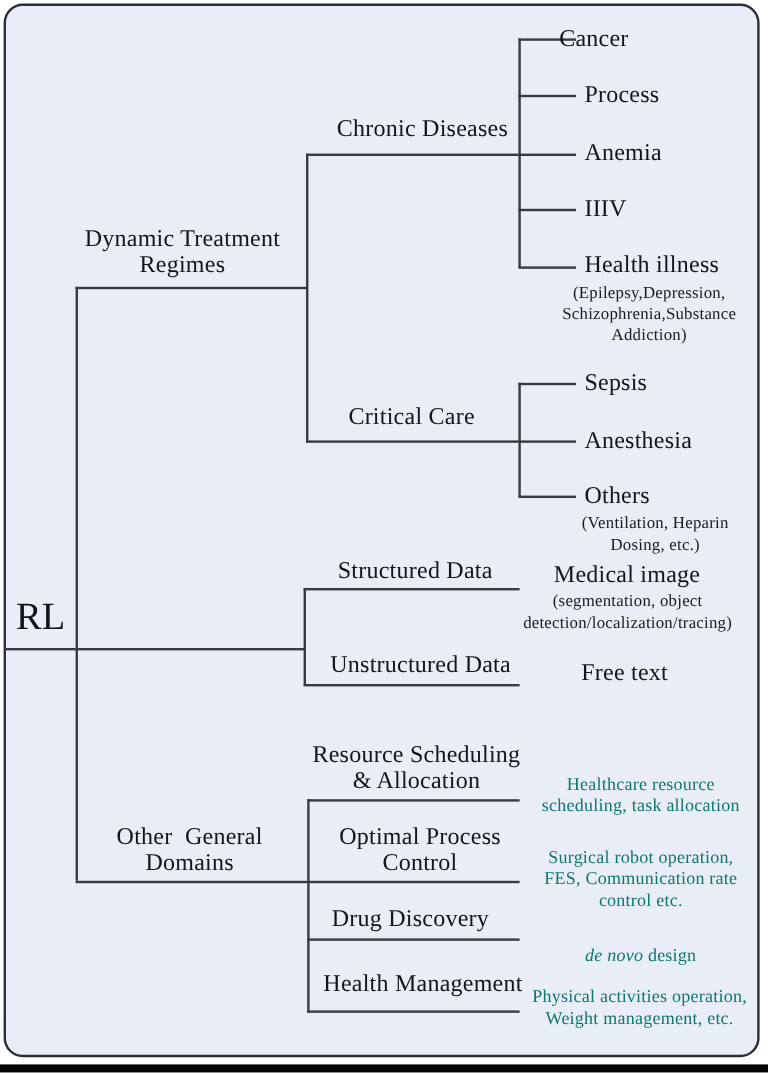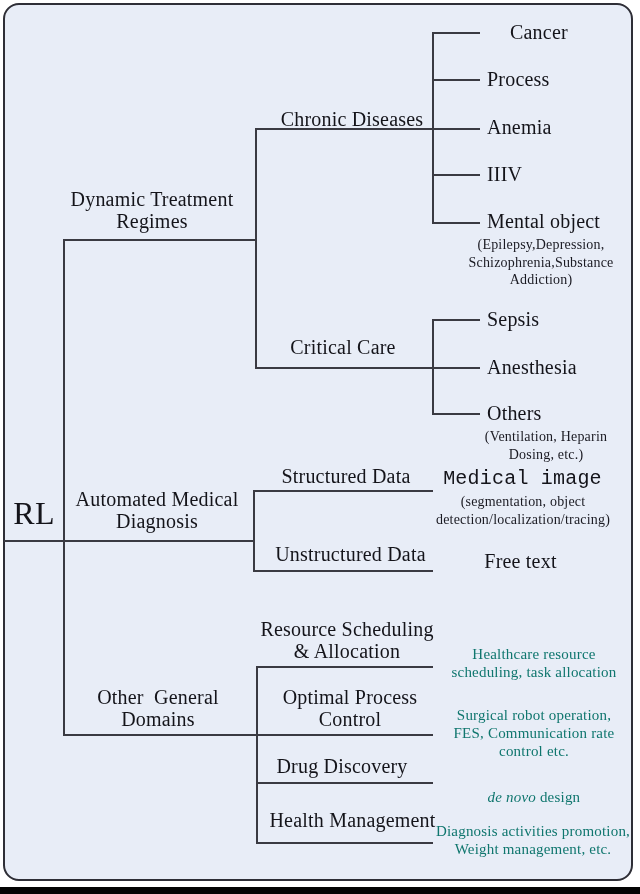--- a/index.html
+++ b/index.html
@@ -56,42 +56,40 @@
   <i class="ln v" style="left:256px;top:666px;height:178px;"></i>
   <i class="ln h" style="left:256px;top:666px;width:177px;"></i>
   <i class="ln h" style="left:256px;top:782px;width:177px;"></i>
   <i class="ln h" style="left:256px;top:842px;width:177px;"></i>
 
   <div class="lbl root" style="left:6px;top:492px;width:56px;">RL</div>
 
   <div class="lbl" style="left:57px;top:188px;width:190px;">Dynamic Treatment
 Regimes</div>
 
-  <div class="lbl" style="left:262px;top:108px;width:180px;">Chronic Diseases</div>
+  <div class="lbl" style="left:262px;top:96px;width:180px;">Chronic Diseases</div>
 
-  <div class="lbl leaf" style="left:510px;top:21px;">Cancer</div>
+  <div class="lbl leaf" style="left:466px;top:21px;">Cancer</div>
   <div class="lbl leaf" style="left:487px;top:68px;">Process</div>
   <div class="lbl leaf" style="left:487px;top:116px;">Anemia</div>
   <div class="lbl leaf" style="left:487px;top:163px;">IIIV</div>
-  <div class="lbl leaf" style="left:487px;top:210px;">Mental object</div>
+  <div class="lbl leaf" style="left:487px;top:210px;">Health illness</div>
   <div class="lbl note" style="left:443px;top:236px;width:196px;">(Epilepsy,Depression,
 Schizophrenia,Substance
 Addiction)</div>
 
   <div class="lbl" style="left:253px;top:336px;width:180px;">Critical Care</div>
   <div class="lbl leaf" style="left:487px;top:308px;">Sepsis</div>
   <div class="lbl leaf" style="left:487px;top:356px;">Anesthesia</div>
   <div class="lbl leaf" style="left:487px;top:402px;">Others</div>
   <div class="lbl note" style="left:450px;top:428px;width:192px;">(Ventilation, Heparin
 Dosing, etc.)</div>
 
-  <div class="lbl" style="left:62px;top:488px;width:190px;">Automated Medical
-Diagnosis</div>
   <div class="lbl" style="left:256px;top:465px;width:180px;">Structured Data</div>
-  <div class="lbl" style="left:430px;top:468px;width:185px;font-family:Liberation Mono, monospace;">Medical image</div>
+  <div class="lbl" style="left:430px;top:468px;width:185px;">Medical image</div>
   <div class="lbl note" style="left:420px;top:493px;width:206px;">(segmentation, object
 detection/localization/tracing)</div>
   <div class="lbl" style="left:258px;top:543px;width:185px;">Unstructured Data</div>
   <div class="lbl" style="left:428px;top:550px;width:185px;">Free text</div>
 
   <div class="lbl" style="left:252px;top:618px;width:190px;">Resource Scheduling
 &amp; Allocation</div>
 
   <div class="lbl" style="left:63px;top:686px;width:190px;">Other  General
 Domains</div>
@@ -103,17 +101,17 @@
   <div class="lbl bnote" style="left:436px;top:706px;width:196px;">Surgical robot operation,
 FES, Communication rate
 control etc.</div>
 
   <div class="lbl" style="left:247px;top:755px;width:190px;">Drug Discovery</div>
   <div class="lbl bnote" style="left:436px;top:770px;width:180px;">
     <span class="it">de novo</span><span> design</span>
   </div>
 
   <div class="lbl" style="left:255px;top:809px;width:195px;">Health Management</div>
-  <div class="lbl bnote" style="left:430px;top:822px;width:206px;">Diagnosis activities promotion,
+  <div class="lbl bnote" style="left:430px;top:822px;width:206px;">Physical activities operation,
 Weight management, etc.</div>
 
   <div class="bottombar"></div>
 </div>
 
 </body></html>

